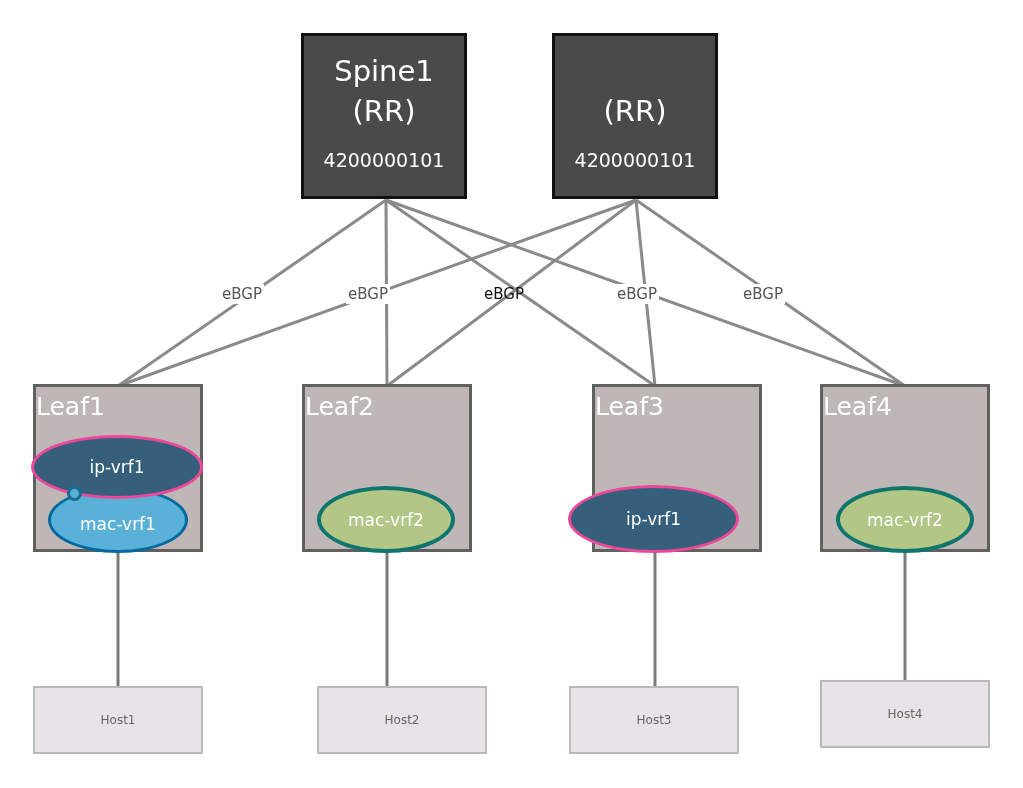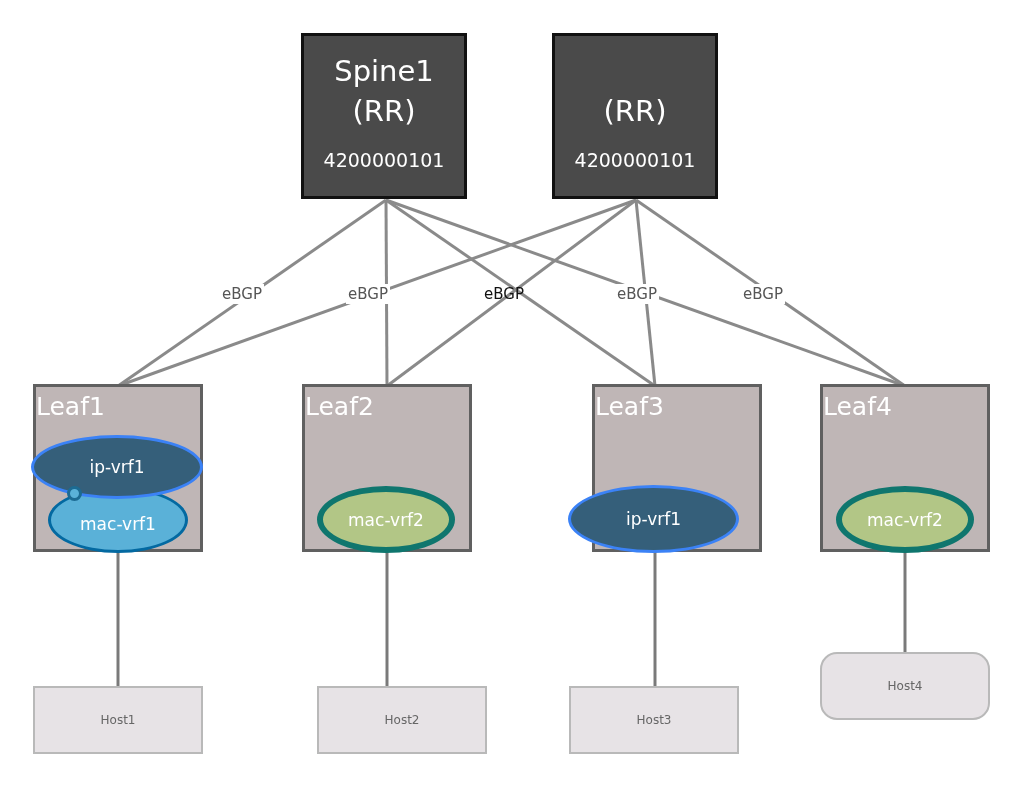--- a/index.html
+++ b/index.html
@@ -10,23 +10,23 @@
            border: 3px solid #111; box-sizing: border-box; color: #fff; text-align: center; }
   .spine .name { position: absolute; left: 0; right: 0; top: 16px; font-size: 29px; line-height: 38px; }
   .spine .role { position: absolute; left: 0; right: 0; top: 56px; font-size: 29px; line-height: 38px; }
   .spine .asn { position: absolute; left: 0; right: 0; top: 112px; font-size: 19px; line-height: 24px; }
   .leaf { position: absolute; width: 170px; height: 168px; background: #bfb6b6;
           border: 3px solid #606060; box-sizing: border-box; }
   .leaf .name { position: absolute; left: 0; right: 0; top: 4px; text-align: left;
                 color: #fff; font-size: 25px; line-height: 32px; }
   .vrf { position: absolute; box-sizing: border-box; border-radius: 50%; color: #fff;
          text-align: center; font-size: 17px; display: flex; align-items: center; justify-content: center; }
-  .vrf.ip { background: #355f7a; border: 3px solid #3b82f6; }
+  .vrf.ip { background: #355f7a; border: 3px solid #ec4899; }
   .vrf.mac1 { background: #5ab1d8; border: 3px solid #0369a1; }
-  .vrf.mac2 { background: #b2c686; border: 6px solid #0f766e; }
+  .vrf.mac2 { background: #b2c686; border: 4px solid #0f766e; }
   .dot { position: absolute; width: 15px; height: 15px; border-radius: 50%;
          background: #5ab1d8; border: 3px solid #1c6b93; box-sizing: border-box; }
   .host { position: absolute; width: 170px; height: 68px; background: #e7e3e6;
           border: 2px solid #b9b9b9; box-sizing: border-box; color: #666;
           font-size: 12px; display: flex; align-items: center; justify-content: center; }
   .bgp { position: absolute; font-size: 15px; color: #555; background: #fff; line-height: 20px; padding: 0 2px; }
   .bgp.dark { color: #111; background: transparent; }
 </style>
 </head>
 <body>
@@ -80,13 +80,13 @@
 <div class="vrf ip" style="left:568px;top:485px;width:171px;height:68px;">ip-vrf1</div>
 
 <div class="leaf" style="left:820px;top:384px;">
   <div class="name">Leaf4</div>
 </div>
 <div class="vrf mac2" style="left:836px;top:486px;width:138px;height:67px;">mac-vrf2</div>
 
 <div class="host" style="left:33px;top:686px;">Host1</div>
 <div class="host" style="left:301px;top:686px;margin-left:16px;">Host2</div>
 <div class="host" style="left:569px;top:686px;">Host3</div>
-<div class="host" style="left:820px;top:652px;border-radius:17px;">Host4</div>
+<div class="host" style="left:820px;top:680px;">Host4</div>
 
 </body></html>

